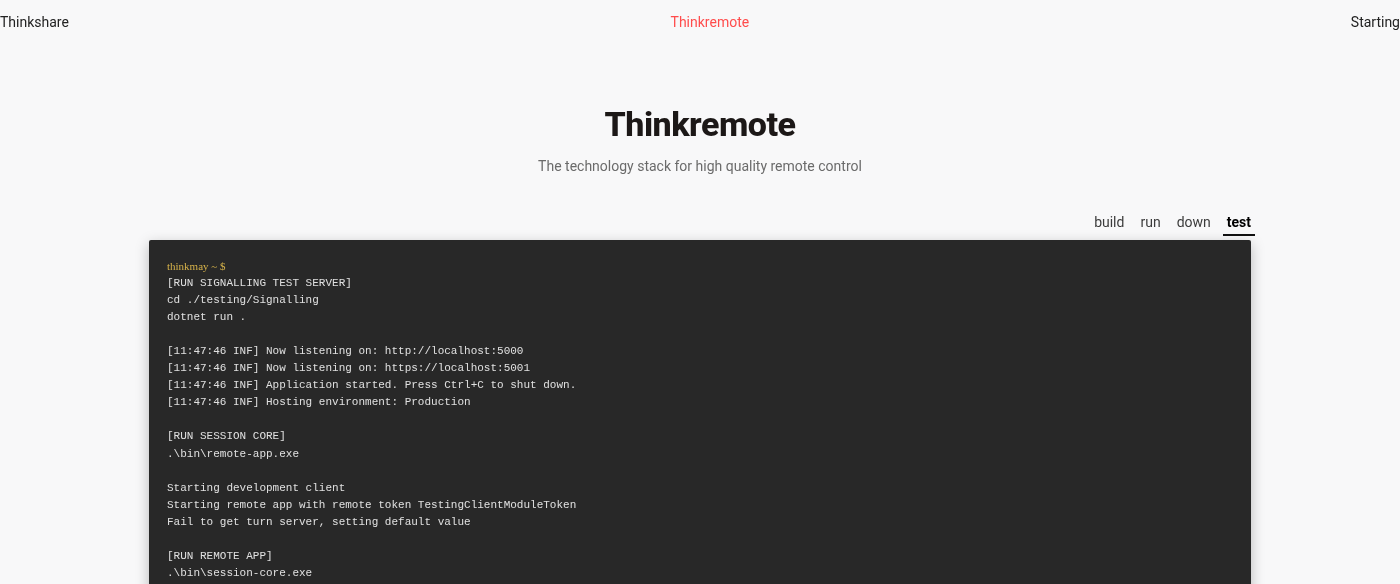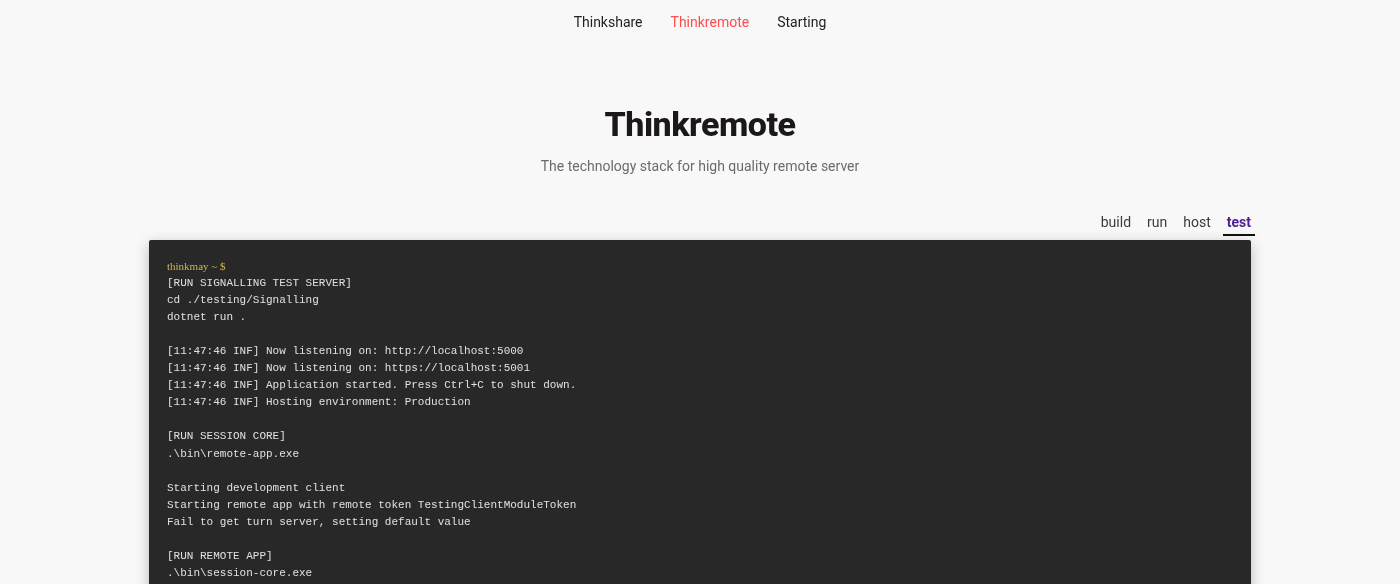--- a/index.html
+++ b/index.html
@@ -9,21 +9,21 @@
     color: #222;
     width: 1400px;
   }
   .top-section {
     background: #f8f8f9;
     padding-top: 8px;
     padding-bottom: 0;
   }
   .nav {
     display: flex;
-    justify-content: center;
+    justify-content: space-between;
     gap: 28px;
     padding: 6px 0 10px 0;
     font-size: 14px;
   }
   .nav a {
     color: #222;
     text-decoration: none;
     cursor: pointer;
   }
   .nav a.active { color: #ff4c4c; }
@@ -51,21 +51,21 @@
     display: flex;
     justify-content: flex-end;
     gap: 16px;
     font-size: 14px;
     color: #3b3b3b;
     padding-bottom: 6px;
   }
   .tabs .tab { cursor: pointer; position: relative; padding-bottom: 4px; }
   .tabs .tab.active {
     font-weight: 700;
-    color: #4c1d95;
+    color: #000000;
   }
   .tabs .tab.active::after {
     content: "";
     position: absolute;
     left: -4px; right: -4px; bottom: -2px;
     height: 2px; background: #111;
   }
   .terminal-wrap {
     position: relative;
     z-index: 1;
@@ -89,28 +89,28 @@
 
 <div class="top-section">
   <nav class="nav">
     <a>Thinkshare</a>
     <a class="active">Thinkremote</a>
     <a>Starting</a>
   </nav>
 
   <div class="hero">
     <h1>Thinkremote</h1>
-    <p>The technology stack for high quality remote server</p>
+    <p>The technology stack for high quality remote control</p>
   </div>
 
   <div class="container" style="position:relative;">
     <div class="tabs">
       <span class="tab">build</span>
       <span class="tab">run</span>
-      <span class="tab">host</span>
+      <span class="tab">down</span>
       <span class="tab active">test</span>
     </div>
 
     <div class="terminal-wrap">
       <div class="terminal">
         <div class="prompt">thinkmay ~ $</div>
         <div class="body">[RUN SIGNALLING TEST SERVER]
 cd ./testing/Signalling
 dotnet run .
 

